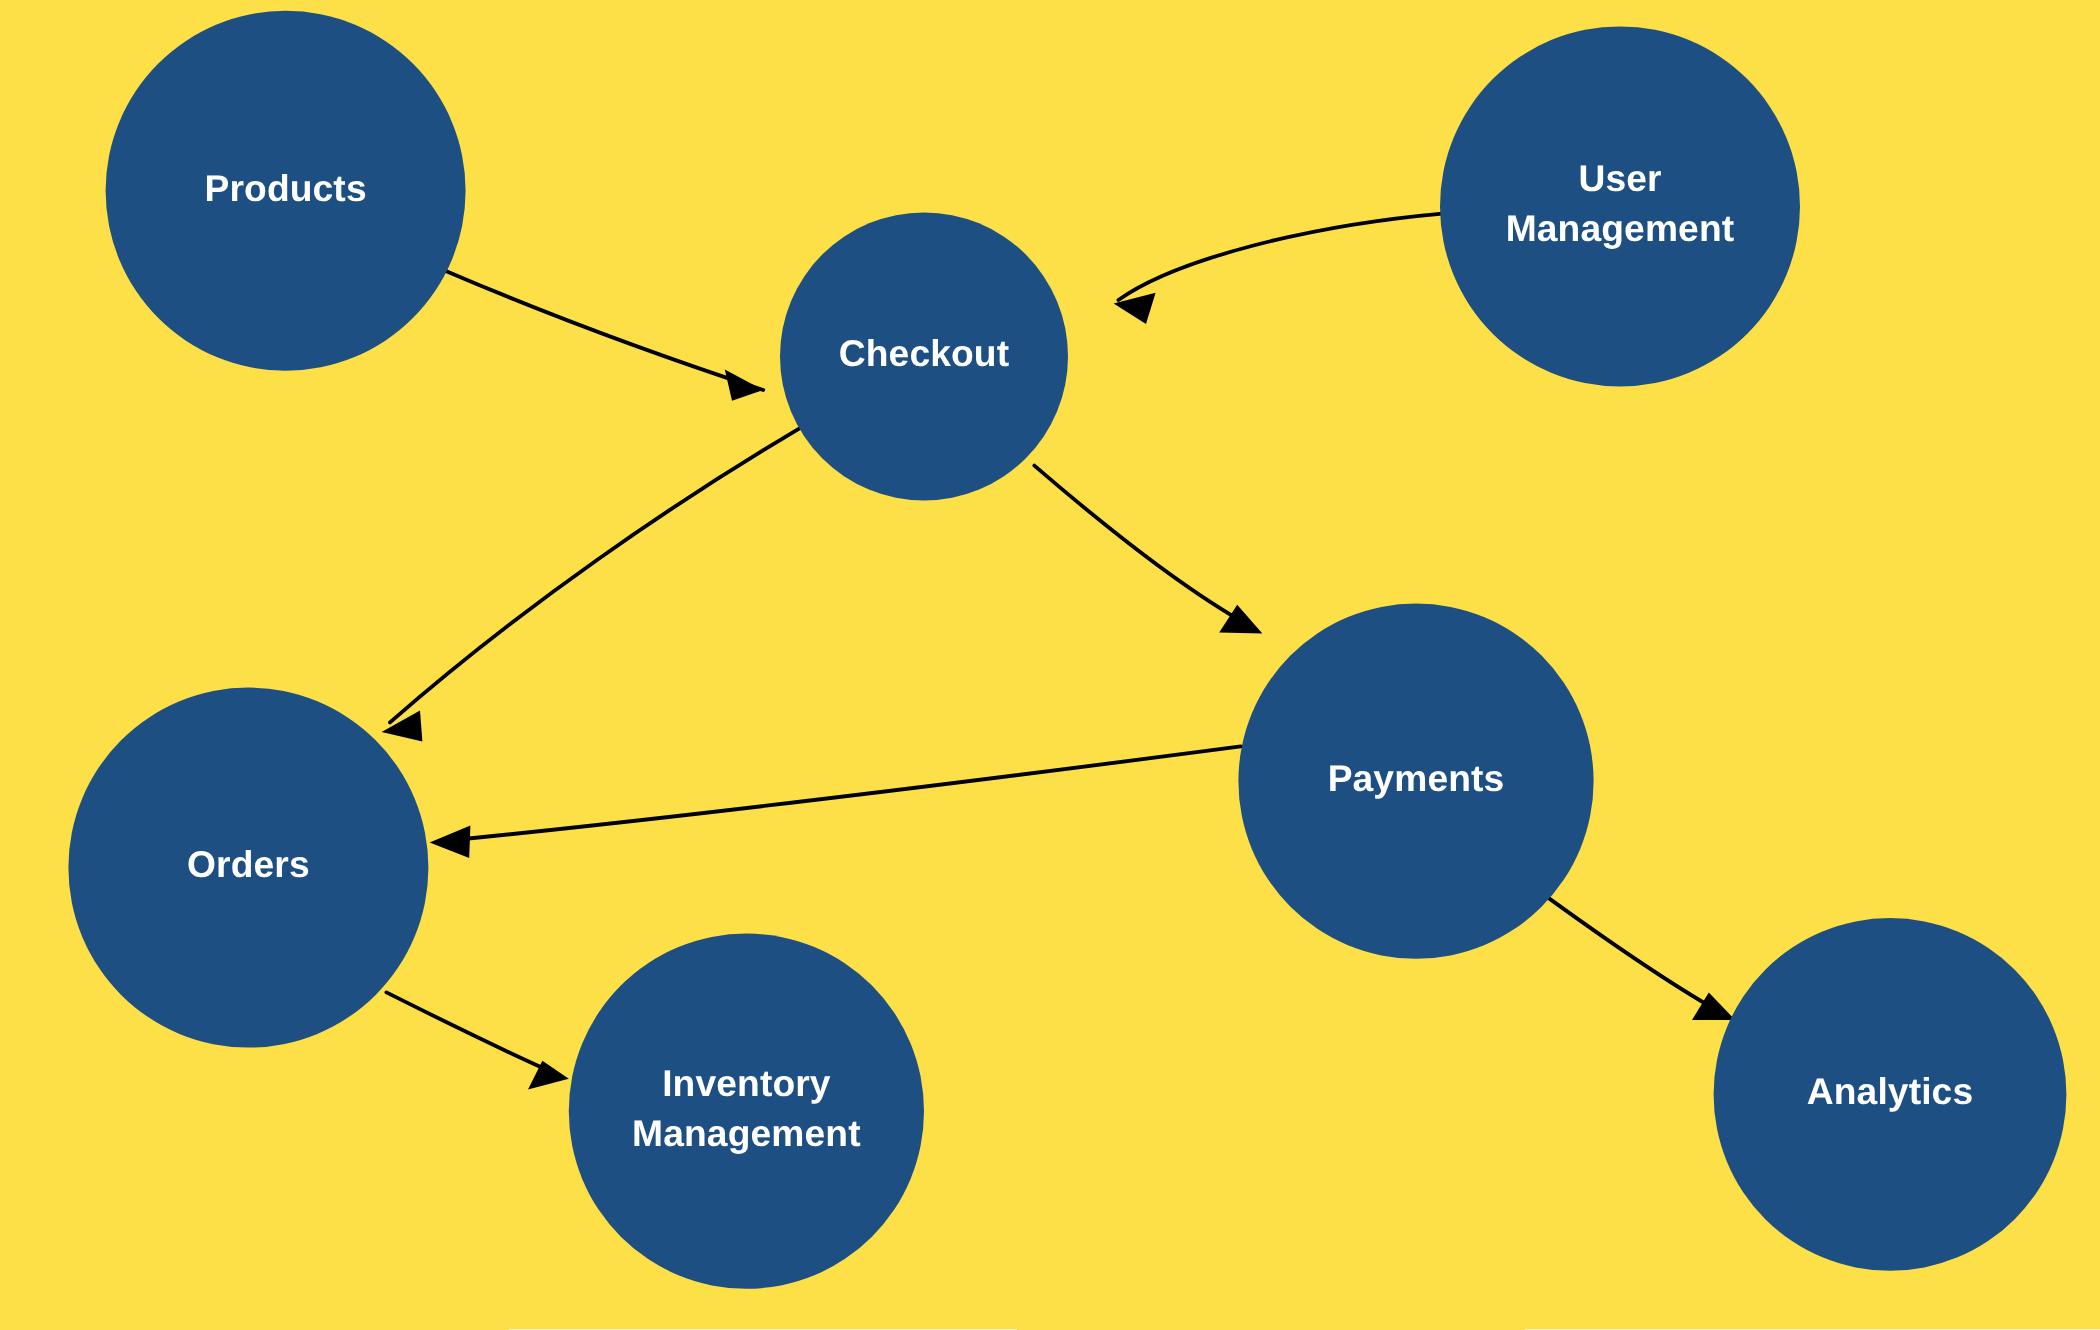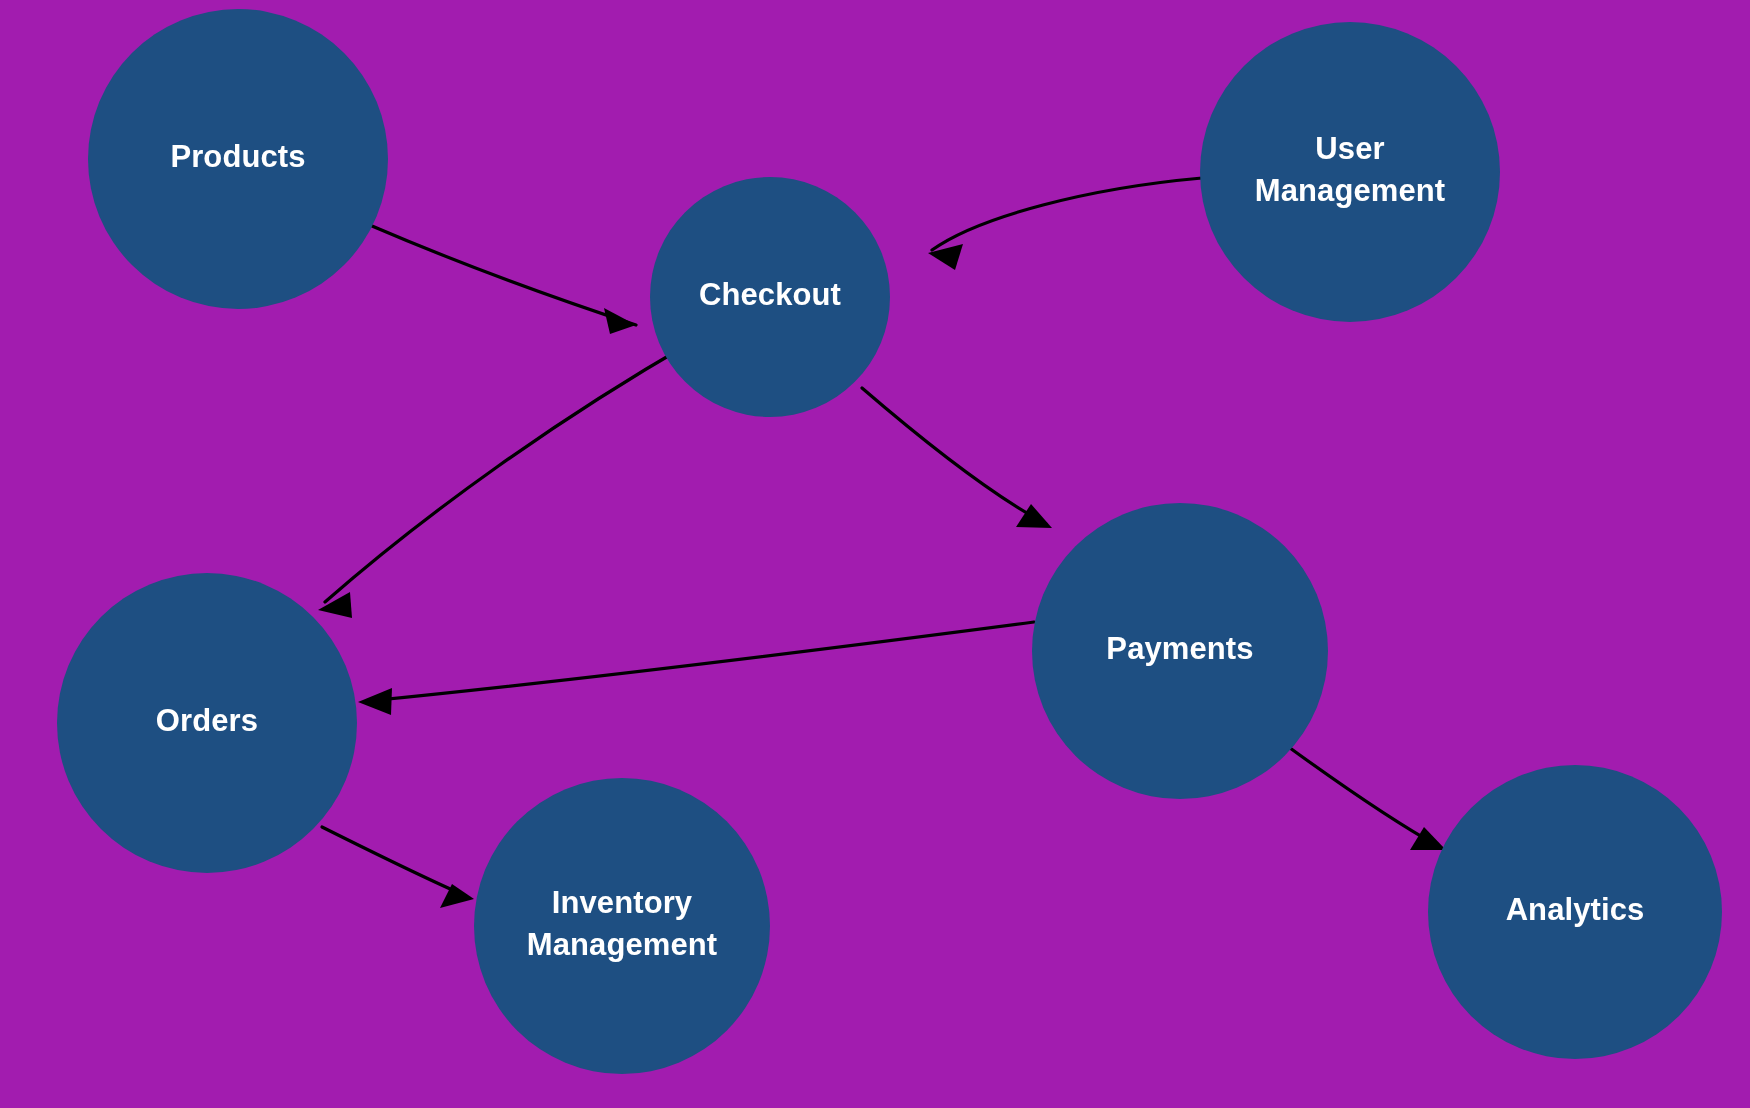--- a/index.html
+++ b/index.html
@@ -11,21 +11,21 @@
   body {
     width: 1750px;
     height: 1108px;
     overflow: hidden;
     font-family: "Liberation Sans", sans-serif;
   }
   #graph-canvas {
     position: relative;
     width: 1750px;
     height: 1108px;
-    background: #a21caf;
+    background: #fde047;
   }
   #graph-svg {
     position: absolute;
     top: 0;
     left: 0;
     width: 1750px;
     height: 1108px;
     display: block;
   }
   .node-circle {

